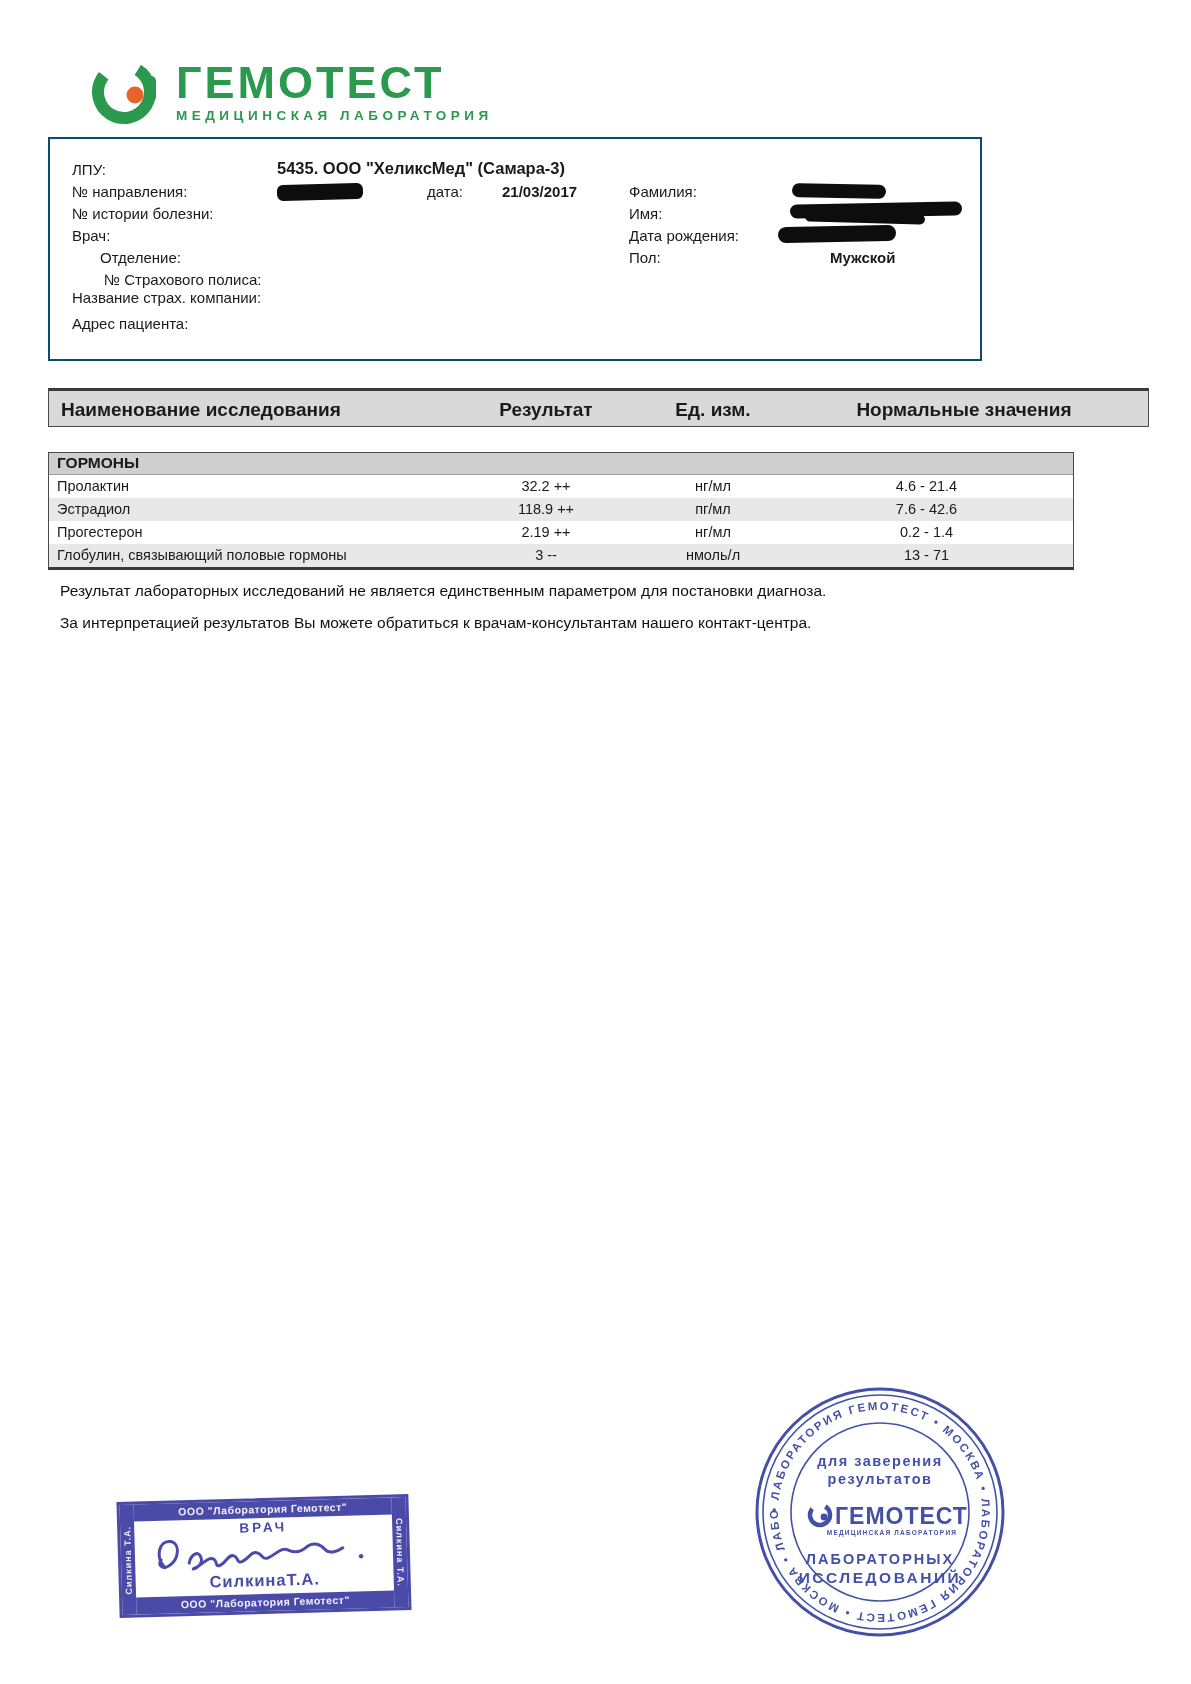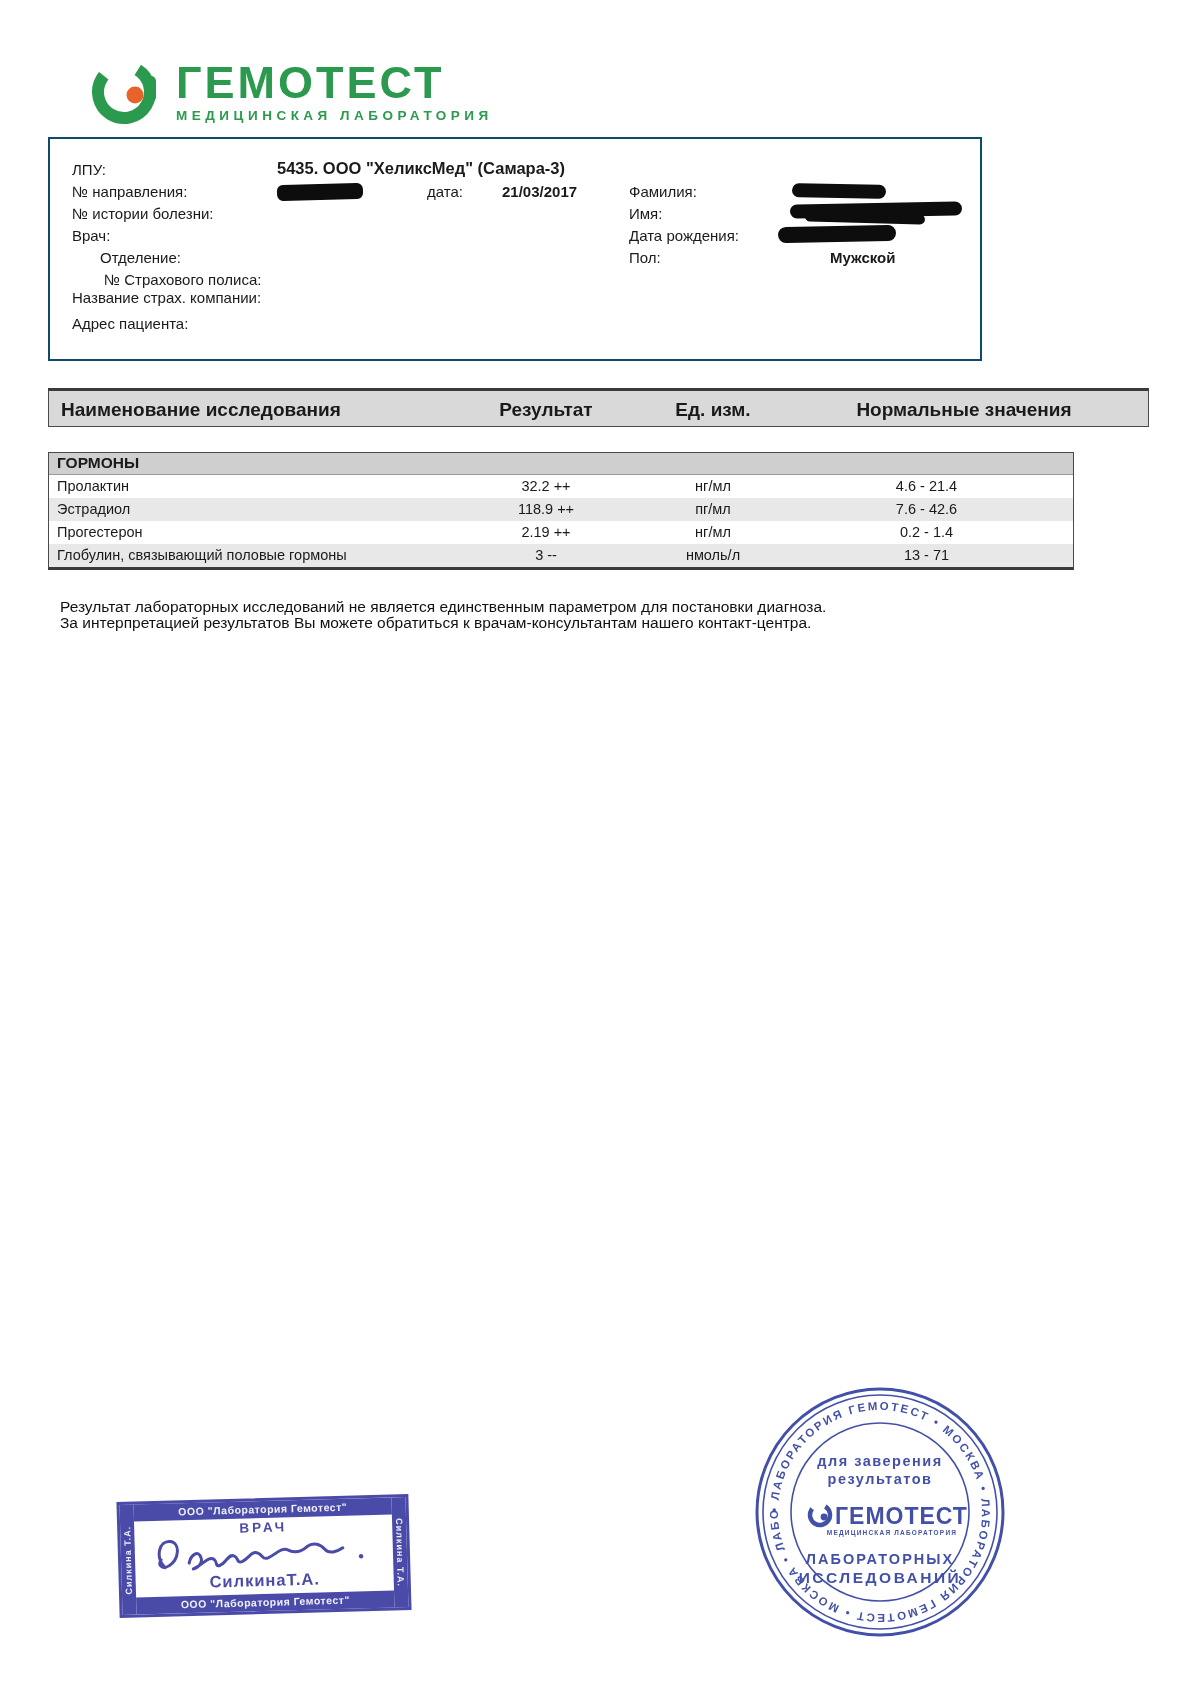--- a/index.html
+++ b/index.html
@@ -31,21 +31,21 @@
   .h-c { text-align:center; }
 
   .rtable { position:absolute; left:48px; top:452px; width:1026px; border:1px solid #4a4a4a; border-bottom:3px solid #3a3a3a; }
   .sect-row { background:#cfcfcf; border-bottom:1px solid #9a9a9a; font-weight:bold; font-size:15.5px; padding:1px 0 2px 8px; }
   .trow { display:grid; grid-template-columns:397px 200px 134px 1fr; font-size:14.5px; padding:3px 0 4px 0; }
   .trow.alt { background:#e8e8e8; }
   .c-name { padding-left:8px; }
   .c-c { text-align:center; }
 
   .note { position:absolute; left:60px; font-size:15.5px; color:#111; }
-  .note1 { top:598px; }
+  .note1 { top:582px; }
   .note2 { top:614px; }
 
   
   .doc-stamp { position:absolute; left:118px; top:1498px; width:292px; height:116px;
                border:3px solid #3D3DA2; transform:rotate(-1.6deg); opacity:.93; color:#3D3DA2; }
   .band { position:absolute; left:14px; right:14px; height:17px; background:#3D3DA2;
           color:#efeffa; font-size:10.5px; font-weight:bold; text-align:center; line-height:17px; letter-spacing:.5px; }
   .band-top { top:0; }
   .band-bottom { bottom:0; }
   .vband { position:absolute; top:0; bottom:0; width:14px; background:#3D3DA2; color:#efeffa;

